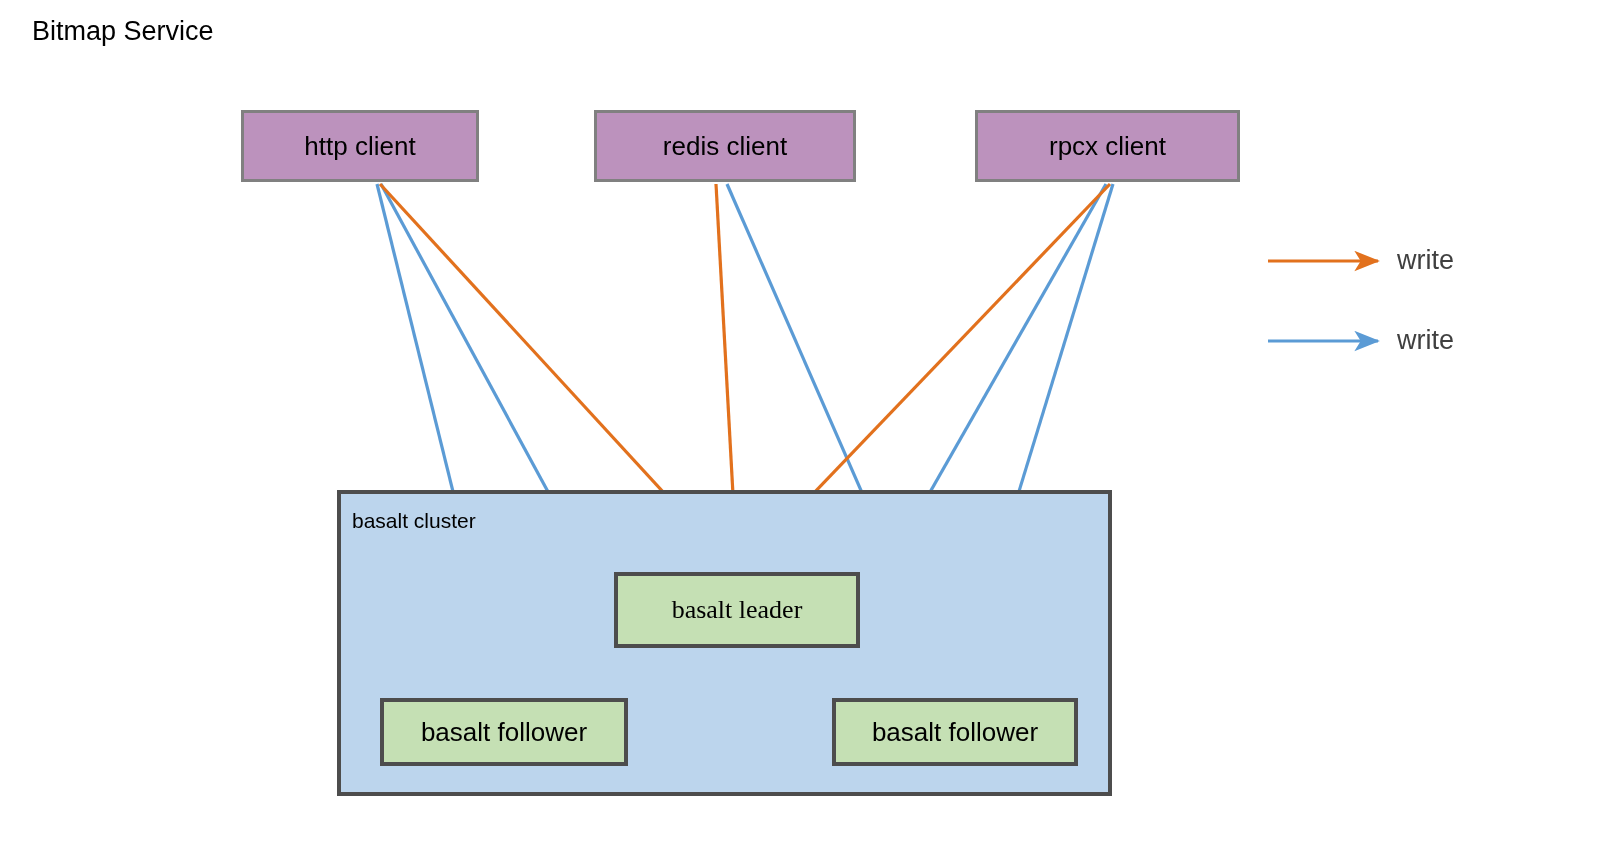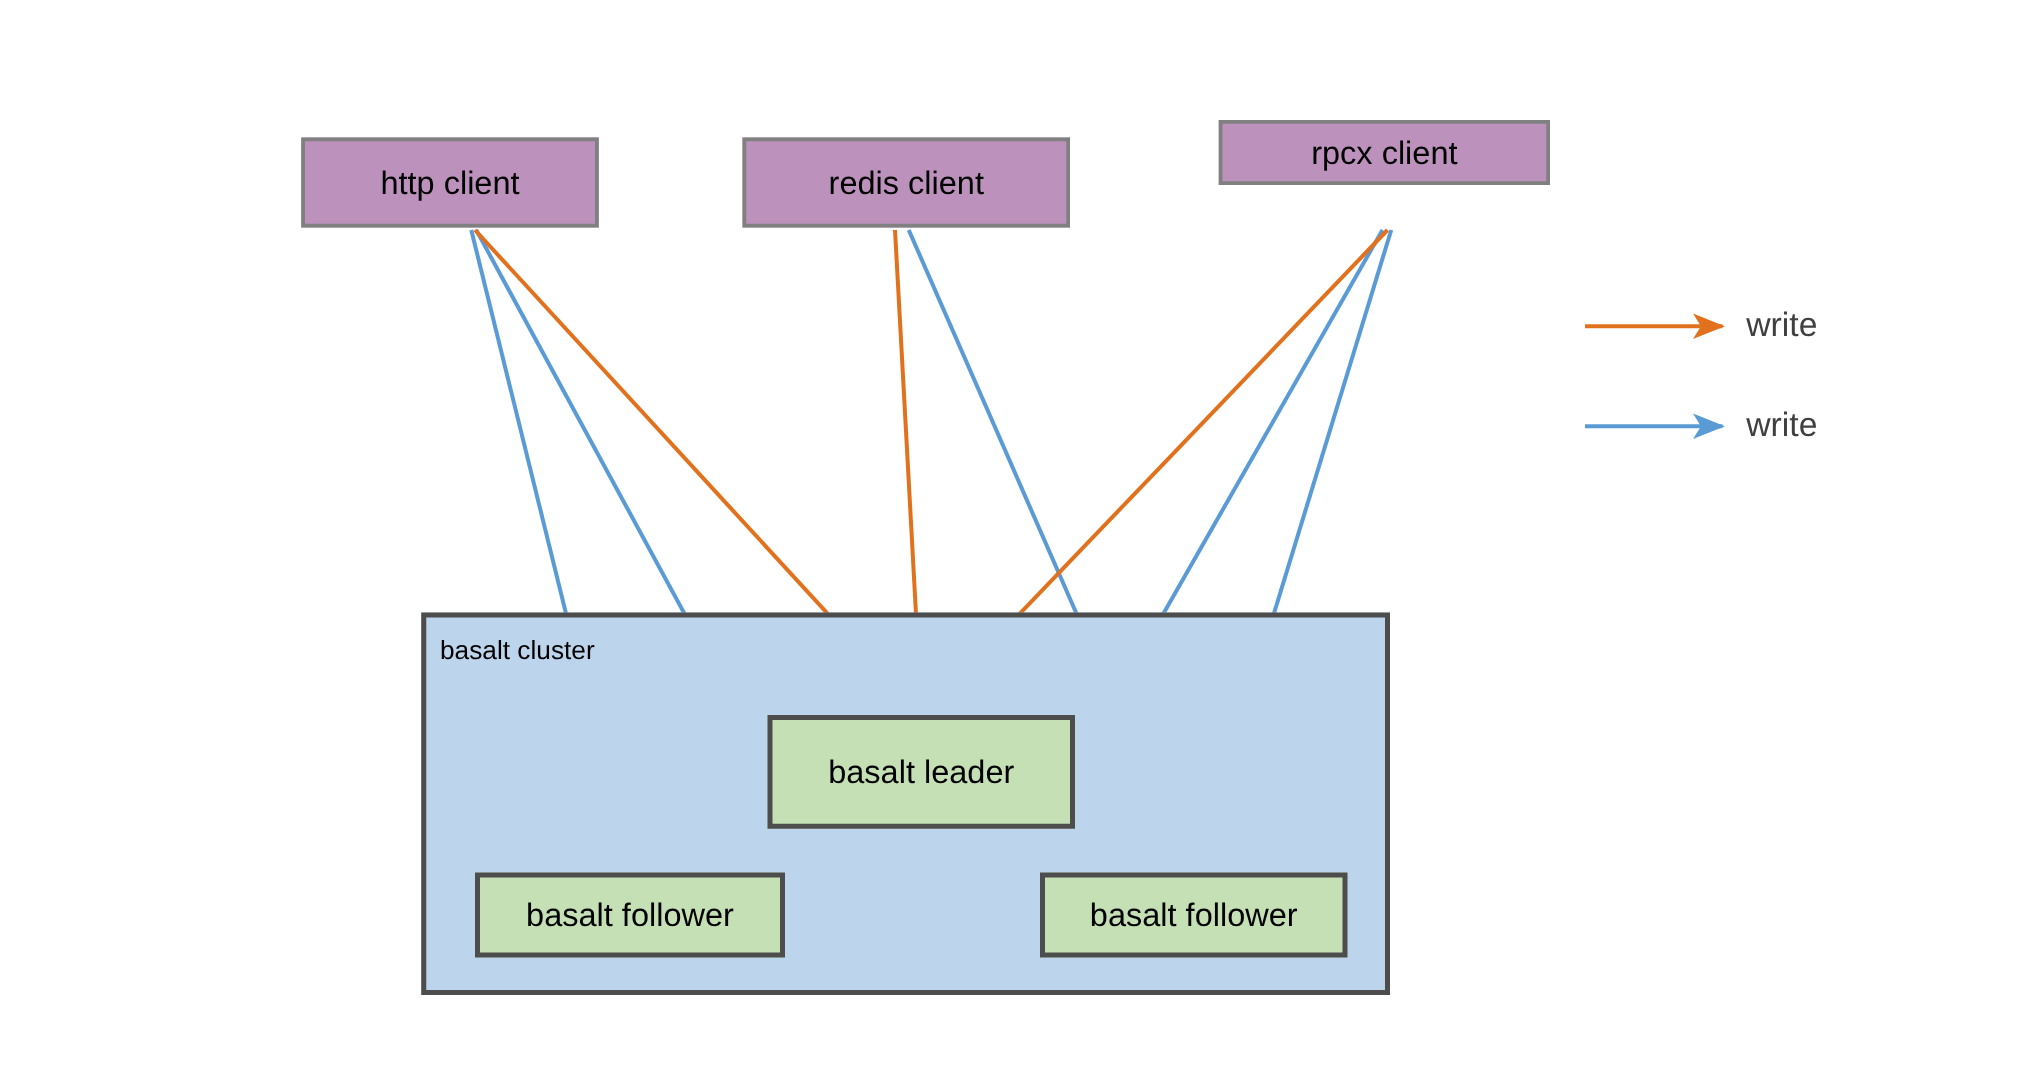--- a/index.html
+++ b/index.html
@@ -71,20 +71,21 @@
     font-size: 27px;
     color: #404040;
     white-space: nowrap;
   }
 </style>
 </head>
 <body>
 
 <div id="canvas">
 
+  <div class="page-title">Bitmap Service</div>
 
   <svg id="edges" viewBox="0 0 1620 864" xmlns="http://www.w3.org/2000/svg">
     <defs>
       <marker id="arrow-write" markerWidth="9" markerHeight="9" refX="7.4" refY="3.2" orient="auto" markerUnits="strokeWidth">
         <path d="M0,0 L8,3.2 L0,6.4 L2,3.2 Z" fill="#e2711d"></path>
       </marker>
       <marker id="arrow-read" markerWidth="9" markerHeight="9" refX="7.4" refY="3.2" orient="auto" markerUnits="strokeWidth">
         <path d="M0,0 L8,3.2 L0,6.4 L2,3.2 Z" fill="#5b9bd5"></path>
       </marker>
     </defs>
@@ -110,24 +111,24 @@
         <line x1="1268" y1="341" x2="1378" y2="341" stroke="#5b9bd5" stroke-width="3.2" stroke-linecap="butt" marker-end="url(#arrow-read)"></line>
       </g>
   </svg>
 
   <div class="cluster-box" id="cluster-box" style="left: 337px; top: 490px; width: 775px; height: 306px;"></div>
   <div class="cluster-label" id="cluster-label" style="left: 352px; top: 509px;">basalt cluster</div>
 
   <div id="client-layer">
       <div class="node client-node" style="left: 241px; top: 110px; width: 238px; height: 72px;">http client</div>
       <div class="node client-node" style="left: 594px; top: 110px; width: 262px; height: 72px;">redis client</div>
-      <div class="node client-node" style="left: 975px; top: 96px; width: 265px; height: 52px;">rpcx client</div>
+      <div class="node client-node" style="left: 975px; top: 110px; width: 265px; height: 72px;">rpcx client</div>
     </div>
   <div id="node-layer">
-      <div class="node raft-node" style="left: 614px; top: 572px; width: 246px; height: 91px;">basalt leader</div>
+      <div class="node raft-node" style="left: 614px; top: 572px; width: 246px; height: 76px; font-family: Liberation Serif, serif;">basalt leader</div>
       <div class="node raft-node" style="left: 380px; top: 698px; width: 248px; height: 68px;">basalt follower</div>
       <div class="node raft-node" style="left: 832px; top: 698px; width: 246px; height: 68px;">basalt follower</div>
     </div>
   <div id="legend-label-layer">
       <div class="legend-label" style="left: 1397px; top: 245px;">write</div>
       <div class="legend-label" style="left: 1397px; top: 325px;">write</div>
     </div>
 
 </div>
 

